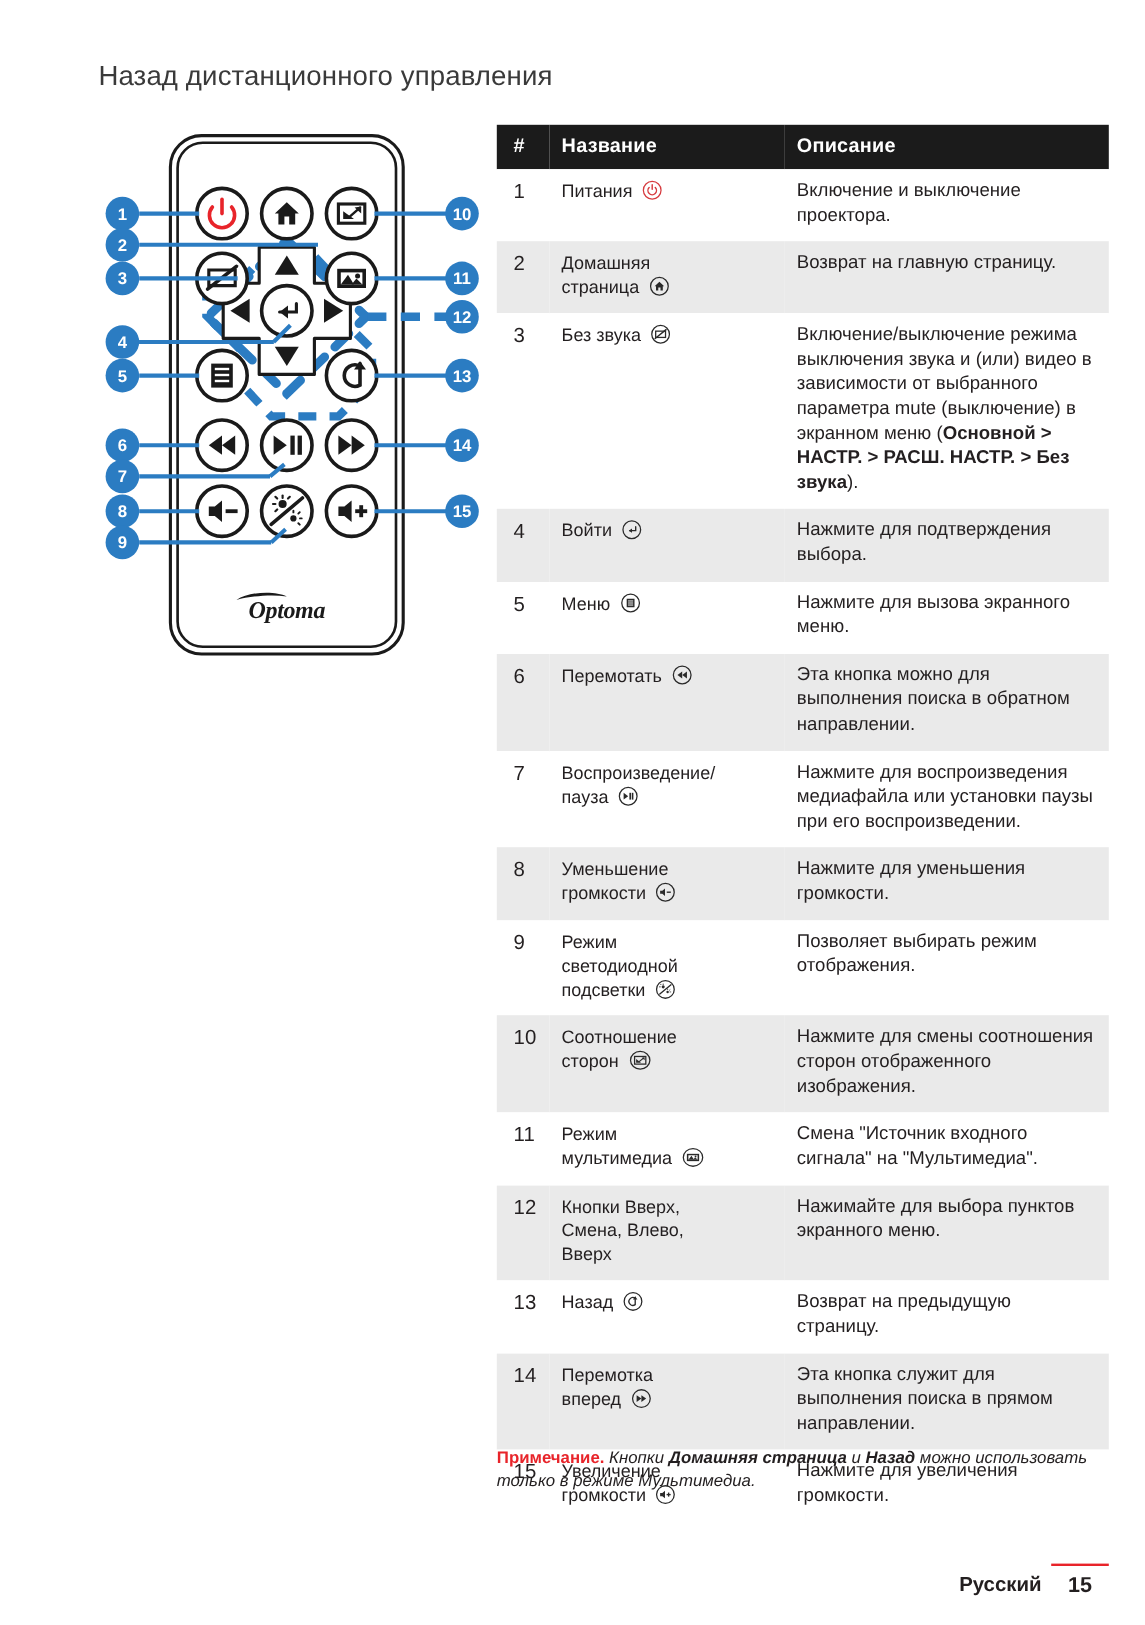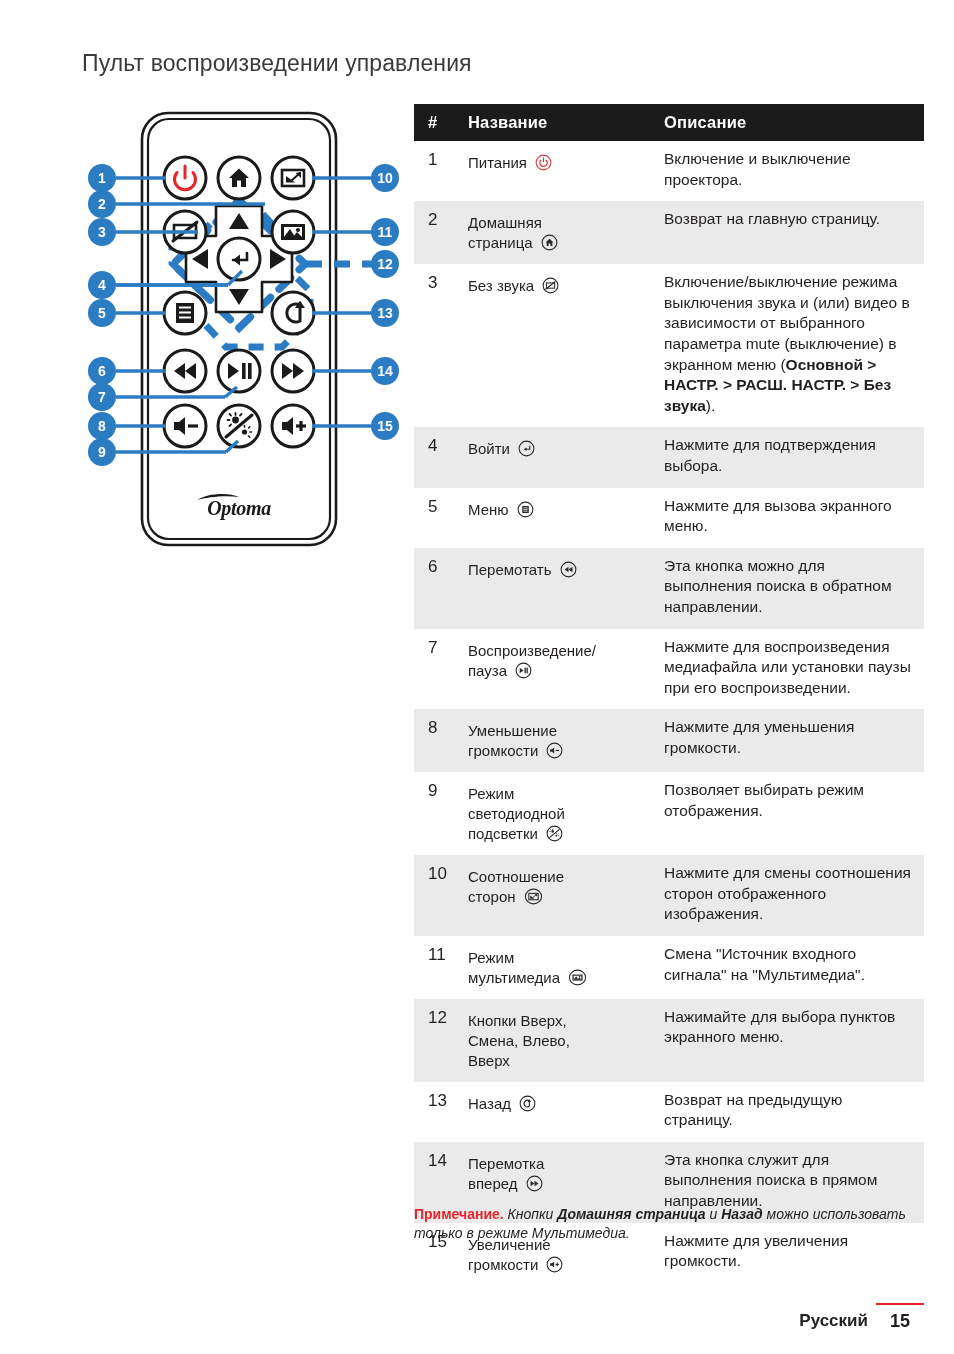--- a/index.html
+++ b/index.html
@@ -44,21 +44,21 @@
   #spec-table thead th.c-num { width: 44px; padding-left:14px; }
   #spec-table thead th.c-name { width: 196px; }
   #spec-table tbody td {
     vertical-align: top;
     padding: 9px 10px 11px 10px;
     line-height: 1.33;
   }
   #spec-table tbody td.c-num {
     font-size: 17px; padding-left:14px; padding-top:8px; color:#231f20;
   }
-  #spec-table tbody td.c-name { font-size: 15px; padding-top:12px; }
+  #spec-table tbody td.c-name { font-size: 15px; }
   #spec-table tbody td.c-desc { font-size: 15.5px; padding-top:8px; }
   #spec-table tbody tr.shaded td { background:#eaeaea; }
   #spec-table tbody tr.plain td { background:#ffffff; }
   .name-line { display:block; white-space:nowrap; }
   .btn-glyph {
     display:inline-block; vertical-align:-3px;
     margin-left:4px;
   }
   .btn-glyph svg { display:block; }
   .b { font-weight:700; }
@@ -78,21 +78,21 @@
     display:flex; align-items:flex-end; gap:8px;
   }
   #footer-lang { font-size: 17px; font-weight:700; color:#231f20; padding-bottom:1px;}
   #footer-page-wrap { text-align:center; }
   #footer-rule { width: 48px; height: 2.5px; background:#e8242a; margin-bottom:6px; }
   #footer-page { font-size: 18px; font-weight:700; color:#231f20; }
 </style>
 </head>
 <body>
 
-<div id="page-title">Пульт воспроизведении управления</div>
+<div id="page-title">Назад дистанционного управления</div>
 
 <div id="remote-figure">
 <svg width="330" height="470" viewBox="0 0 330 470" xmlns="http://www.w3.org/2000/svg">
   <defs>
     <g id="circ-btn">
       <circle cx="0" cy="0" r="21" fill="#ffffff" stroke="#1a1a1a" stroke-width="3"></circle>
     </g>
   </defs>
 
   <g>

